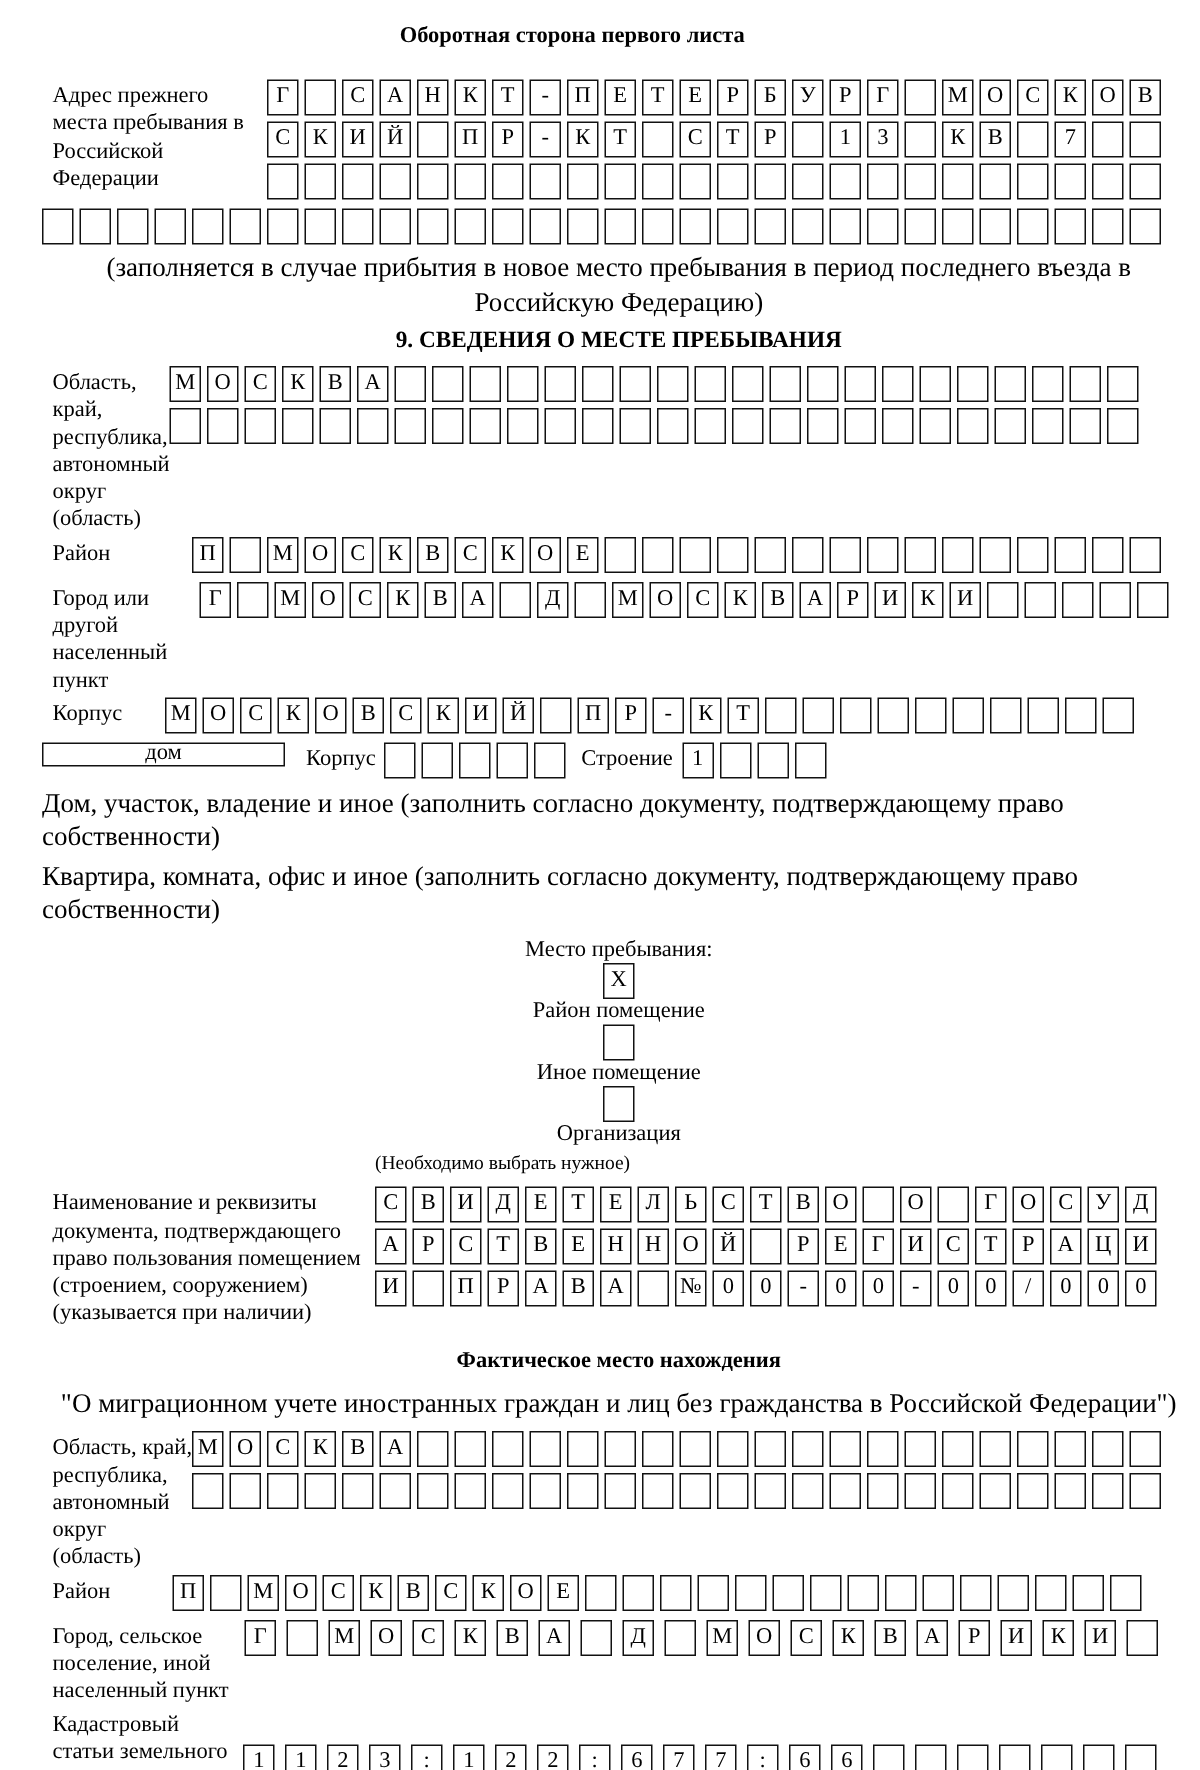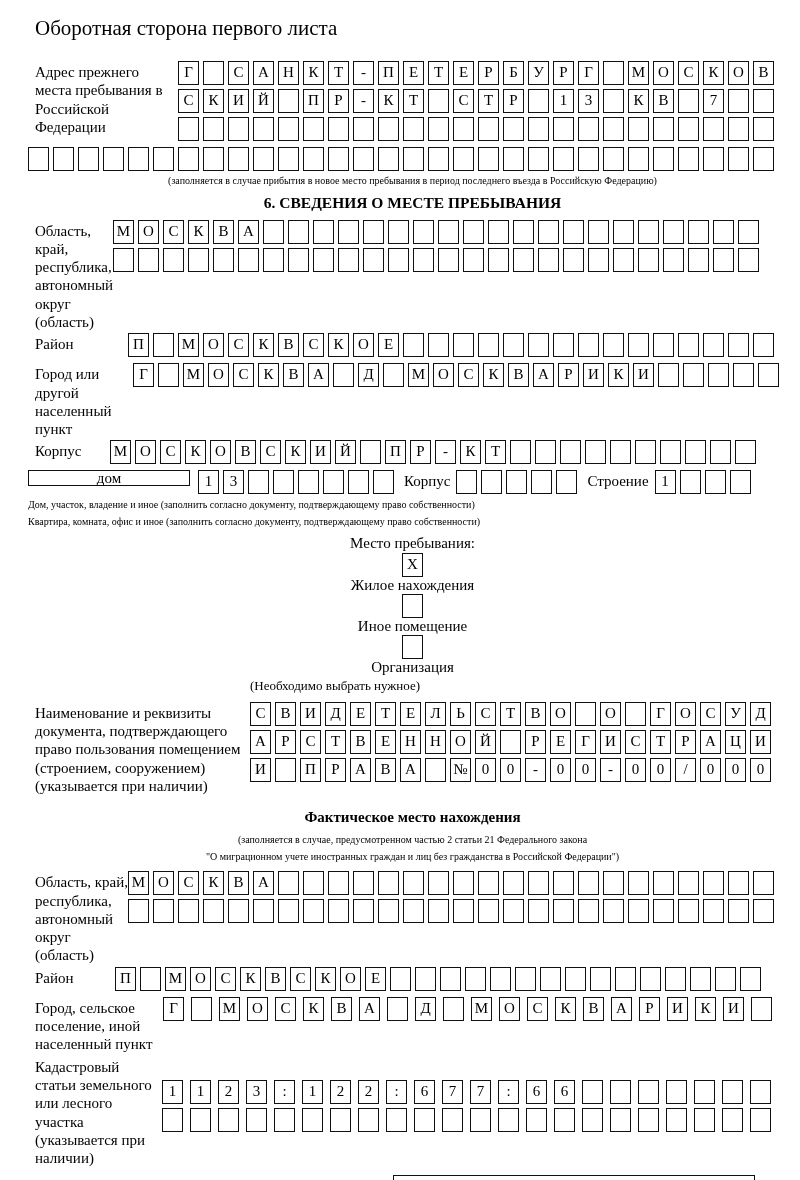--- a/index.html
+++ b/index.html
@@ -2,41 +2,41 @@
 <html><head>
 <meta charset="utf-8">
 <style>
   html,body{margin:0;padding:0;background:#fff;}
   body{
     width:800px;height:1180px;overflow:hidden;color:#000;
     font-family:"Liberation Serif","DejaVu Serif",serif;
     font-size:15px;
   }
   .page{padding:16px 10px 0 35px;position:relative;}
-  .header-note{text-align:left;padding-right:62px;font-size:21px;margin-bottom:20px;}
+  .header-note{text-align:center;padding-right:62px;font-size:15px;margin-bottom:20px;font-weight:bold;}
 
   .field{display:flex;align-items:flex-start;margin-bottom:2px;}
   .lbl{flex:none;line-height:1.22;font-size:15px;padding-top:2px;}
   .rows{flex:none;}
 
   .boxrow{white-space:nowrap;height:24px;margin-bottom:4px;}
   .box{
     display:inline-block;box-sizing:border-box;
     width:21px;height:24px;border:1.7px solid #111;
     margin-right:4px;text-align:center;vertical-align:top;
     font-size:15px;line-height:20px;
   }
   .boxrow.wide .box{margin-right:7px;}
 
   .wbox{
     display:inline-flex;box-sizing:border-box;align-items:center;justify-content:center;
     height:16px;border:1.7px solid #111;vertical-align:top;font-size:15px;
   }
 
-  .caption{font-size:10px;text-align:center;margin:1px 0 4px 0;line-height:1.25;}
+  .caption{font-size:18px;text-align:center;margin:1px 0 4px 0;line-height:1.25;}
   .caption.left{text-align:left;margin-left:-7px;}
   .sec-title{font-weight:bold;text-align:center;font-size:15.5px;margin:6px 0 8px 0;}
   .sub-title{font-weight:bold;text-align:center;font-size:15px;margin:14px 0 8px 0;}
 
   .fullrow{margin-left:-7px;}
 
   .houseline{display:flex;align-items:flex-start;margin-left:-7px;margin-bottom:1px;}
   .houseline .inlbl{padding:3px 6px 0 6px;flex:none;}
 
   .stay{align-items:center;margin-top:6px;margin-bottom:0;flex-direction:column;}
@@ -62,21 +62,21 @@
     <div class="lbl" style="width:143px;">Адрес прежнего места пребывания в Российской Федерации</div>
     <div class="rows">
       <div class="boxrow"><span class="box">Г</span><span class="box"></span><span class="box">С</span><span class="box">А</span><span class="box">Н</span><span class="box">К</span><span class="box">Т</span><span class="box">-</span><span class="box">П</span><span class="box">Е</span><span class="box">Т</span><span class="box">Е</span><span class="box">Р</span><span class="box">Б</span><span class="box">У</span><span class="box">Р</span><span class="box">Г</span><span class="box"></span><span class="box">М</span><span class="box">О</span><span class="box">С</span><span class="box">К</span><span class="box">О</span><span class="box">В</span></div>
       <div class="boxrow"><span class="box">С</span><span class="box">К</span><span class="box">И</span><span class="box">Й</span><span class="box"></span><span class="box">П</span><span class="box">Р</span><span class="box">-</span><span class="box">К</span><span class="box">Т</span><span class="box"></span><span class="box">С</span><span class="box">Т</span><span class="box">Р</span><span class="box"></span><span class="box">1</span><span class="box">3</span><span class="box"></span><span class="box">К</span><span class="box">В</span><span class="box"></span><span class="box">7</span><span class="box"></span><span class="box"></span></div>
       <div class="boxrow"><span class="box"></span><span class="box"></span><span class="box"></span><span class="box"></span><span class="box"></span><span class="box"></span><span class="box"></span><span class="box"></span><span class="box"></span><span class="box"></span><span class="box"></span><span class="box"></span><span class="box"></span><span class="box"></span><span class="box"></span><span class="box"></span><span class="box"></span><span class="box"></span><span class="box"></span><span class="box"></span><span class="box"></span><span class="box"></span><span class="box"></span><span class="box"></span></div>
     </div>
   </div>
   <div class="boxrow fullrow"><span class="box"></span><span class="box"></span><span class="box"></span><span class="box"></span><span class="box"></span><span class="box"></span><span class="box"></span><span class="box"></span><span class="box"></span><span class="box"></span><span class="box"></span><span class="box"></span><span class="box"></span><span class="box"></span><span class="box"></span><span class="box"></span><span class="box"></span><span class="box"></span><span class="box"></span><span class="box"></span><span class="box"></span><span class="box"></span><span class="box"></span><span class="box"></span><span class="box"></span><span class="box"></span><span class="box"></span><span class="box"></span><span class="box"></span><span class="box"></span></div>
   <div class="caption">(заполняется в случае прибытия в новое место пребывания в период последнего въезда в Российскую Федерацию)</div>
 
-  <div class="sec-title">6. СВЕДЕНИЯ О МЕСТЕ ПРЕБЫВАНИЯ</div>
+  <div class="sec-title">9. СВЕДЕНИЯ О МЕСТЕ ПРЕБЫВАНИЯ</div>
 
   <div class="field">
     <div class="lbl" style="width:78px;">Область, край, республика, автономный округ (область)</div>
     <div class="rows">
       <div class="boxrow"><span class="box">М</span><span class="box">О</span><span class="box">С</span><span class="box">К</span><span class="box">В</span><span class="box">А</span><span class="box"></span><span class="box"></span><span class="box"></span><span class="box"></span><span class="box"></span><span class="box"></span><span class="box"></span><span class="box"></span><span class="box"></span><span class="box"></span><span class="box"></span><span class="box"></span><span class="box"></span><span class="box"></span><span class="box"></span><span class="box"></span><span class="box"></span><span class="box"></span><span class="box"></span><span class="box"></span></div>
       <div class="boxrow"><span class="box"></span><span class="box"></span><span class="box"></span><span class="box"></span><span class="box"></span><span class="box"></span><span class="box"></span><span class="box"></span><span class="box"></span><span class="box"></span><span class="box"></span><span class="box"></span><span class="box"></span><span class="box"></span><span class="box"></span><span class="box"></span><span class="box"></span><span class="box"></span><span class="box"></span><span class="box"></span><span class="box"></span><span class="box"></span><span class="box"></span><span class="box"></span><span class="box"></span><span class="box"></span></div>
     </div>
   </div>
 
   <div class="field">
@@ -90,55 +90,53 @@
   </div>
 
   <div class="field">
     <div class="lbl" style="width:75px;">Корпус</div>
     <div class="boxrow"><span class="box">М</span><span class="box">О</span><span class="box">С</span><span class="box">К</span><span class="box">О</span><span class="box">В</span><span class="box">С</span><span class="box">К</span><span class="box">И</span><span class="box">Й</span><span class="box"></span><span class="box">П</span><span class="box">Р</span><span class="box">-</span><span class="box">К</span><span class="box">Т</span><span class="box"></span><span class="box"></span><span class="box"></span><span class="box"></span><span class="box"></span><span class="box"></span><span class="box"></span><span class="box"></span><span class="box"></span><span class="box"></span></div>
   </div>
 
   <div class="houseline">
     <span class="wbox" style="width:162px;">дом</span>
     <span style="width:8px;flex:none;"></span>
-    <span class="boxrow"><span class="box">1</span><span class="box">3</span><span class="box"></span><span class="box"></span><span class="box"></span><span class="box"></span><span class="box"></span><span class="box"></span></span>
     <span class="inlbl">Корпус</span>
     <span class="boxrow"><span class="box"></span><span class="box"></span><span class="box"></span><span class="box"></span><span class="box"></span></span>
     <span class="inlbl">Строение</span>
     <span class="boxrow"><span class="box">1</span><span class="box"></span><span class="box"></span><span class="box"></span></span>
   </div>
   <div class="caption left">Дом, участок, владение и иное (заполнить согласно документу, подтверждающему право собственности)</div>
 
   <div class="caption left">Квартира, комната, офис и иное (заполнить согласно документу, подтверждающему право собственности)</div>
 
   <div class="field stay">
     <span class="lbl">Место пребывания:</span>
     <span style="width:12px;flex:none;"></span>
     <span class="box">X</span>
-    <span class="opt-lbl">Жилое нахождения</span>
+    <span class="opt-lbl">Район помещение</span>
     <span style="width:24px;flex:none;"></span>
     <span class="box"></span>
     <span class="opt-lbl">Иное помещение</span>
     <span style="width:36px;flex:none;"></span>
     <span class="box"></span>
     <span class="opt-lbl">Организация</span>
   </div>
   <div class="stay-note">(Необходимо выбрать нужное)</div>
 
   <div class="field doc-field">
     <div class="lbl">Наименование и реквизиты документа, подтверждающего право пользования помещением (строением, сооружением) (указывается при наличии)</div>
     <div class="rows">
       <div class="boxrow"><span class="box">С</span><span class="box">В</span><span class="box">И</span><span class="box">Д</span><span class="box">Е</span><span class="box">Т</span><span class="box">Е</span><span class="box">Л</span><span class="box">Ь</span><span class="box">С</span><span class="box">Т</span><span class="box">В</span><span class="box">О</span><span class="box"></span><span class="box">О</span><span class="box"></span><span class="box">Г</span><span class="box">О</span><span class="box">С</span><span class="box">У</span><span class="box">Д</span></div>
       <div class="boxrow"><span class="box">А</span><span class="box">Р</span><span class="box">С</span><span class="box">Т</span><span class="box">В</span><span class="box">Е</span><span class="box">Н</span><span class="box">Н</span><span class="box">О</span><span class="box">Й</span><span class="box"></span><span class="box">Р</span><span class="box">Е</span><span class="box">Г</span><span class="box">И</span><span class="box">С</span><span class="box">Т</span><span class="box">Р</span><span class="box">А</span><span class="box">Ц</span><span class="box">И</span></div>
       <div class="boxrow"><span class="box">И</span><span class="box"></span><span class="box">П</span><span class="box">Р</span><span class="box">А</span><span class="box">В</span><span class="box">А</span><span class="box"></span><span class="box">№</span><span class="box">0</span><span class="box">0</span><span class="box">-</span><span class="box">0</span><span class="box">0</span><span class="box">-</span><span class="box">0</span><span class="box">0</span><span class="box">/</span><span class="box">0</span><span class="box">0</span><span class="box">0</span></div>
     </div>
   </div>
 
   <div class="sub-title">Фактическое место нахождения</div>
-  <div class="caption">(заполняется в случае, предусмотренном частью 2 статьи 21 Федерального закона</div>
   <div class="caption" style="margin-bottom:8px;">"О миграционном учете иностранных граждан и лиц без гражданства в Российской Федерации")</div>
 
   <div class="field">
     <div class="lbl" style="width:93px;">Область, край, республика, автономный округ (область)</div>
     <div class="rows">
       <div class="boxrow"><span class="box">М</span><span class="box">О</span><span class="box">С</span><span class="box">К</span><span class="box">В</span><span class="box">А</span><span class="box"></span><span class="box"></span><span class="box"></span><span class="box"></span><span class="box"></span><span class="box"></span><span class="box"></span><span class="box"></span><span class="box"></span><span class="box"></span><span class="box"></span><span class="box"></span><span class="box"></span><span class="box"></span><span class="box"></span><span class="box"></span><span class="box"></span><span class="box"></span><span class="box"></span><span class="box"></span></div>
       <div class="boxrow"><span class="box"></span><span class="box"></span><span class="box"></span><span class="box"></span><span class="box"></span><span class="box"></span><span class="box"></span><span class="box"></span><span class="box"></span><span class="box"></span><span class="box"></span><span class="box"></span><span class="box"></span><span class="box"></span><span class="box"></span><span class="box"></span><span class="box"></span><span class="box"></span><span class="box"></span><span class="box"></span><span class="box"></span><span class="box"></span><span class="box"></span><span class="box"></span><span class="box"></span><span class="box"></span></div>
     </div>
   </div>
 

